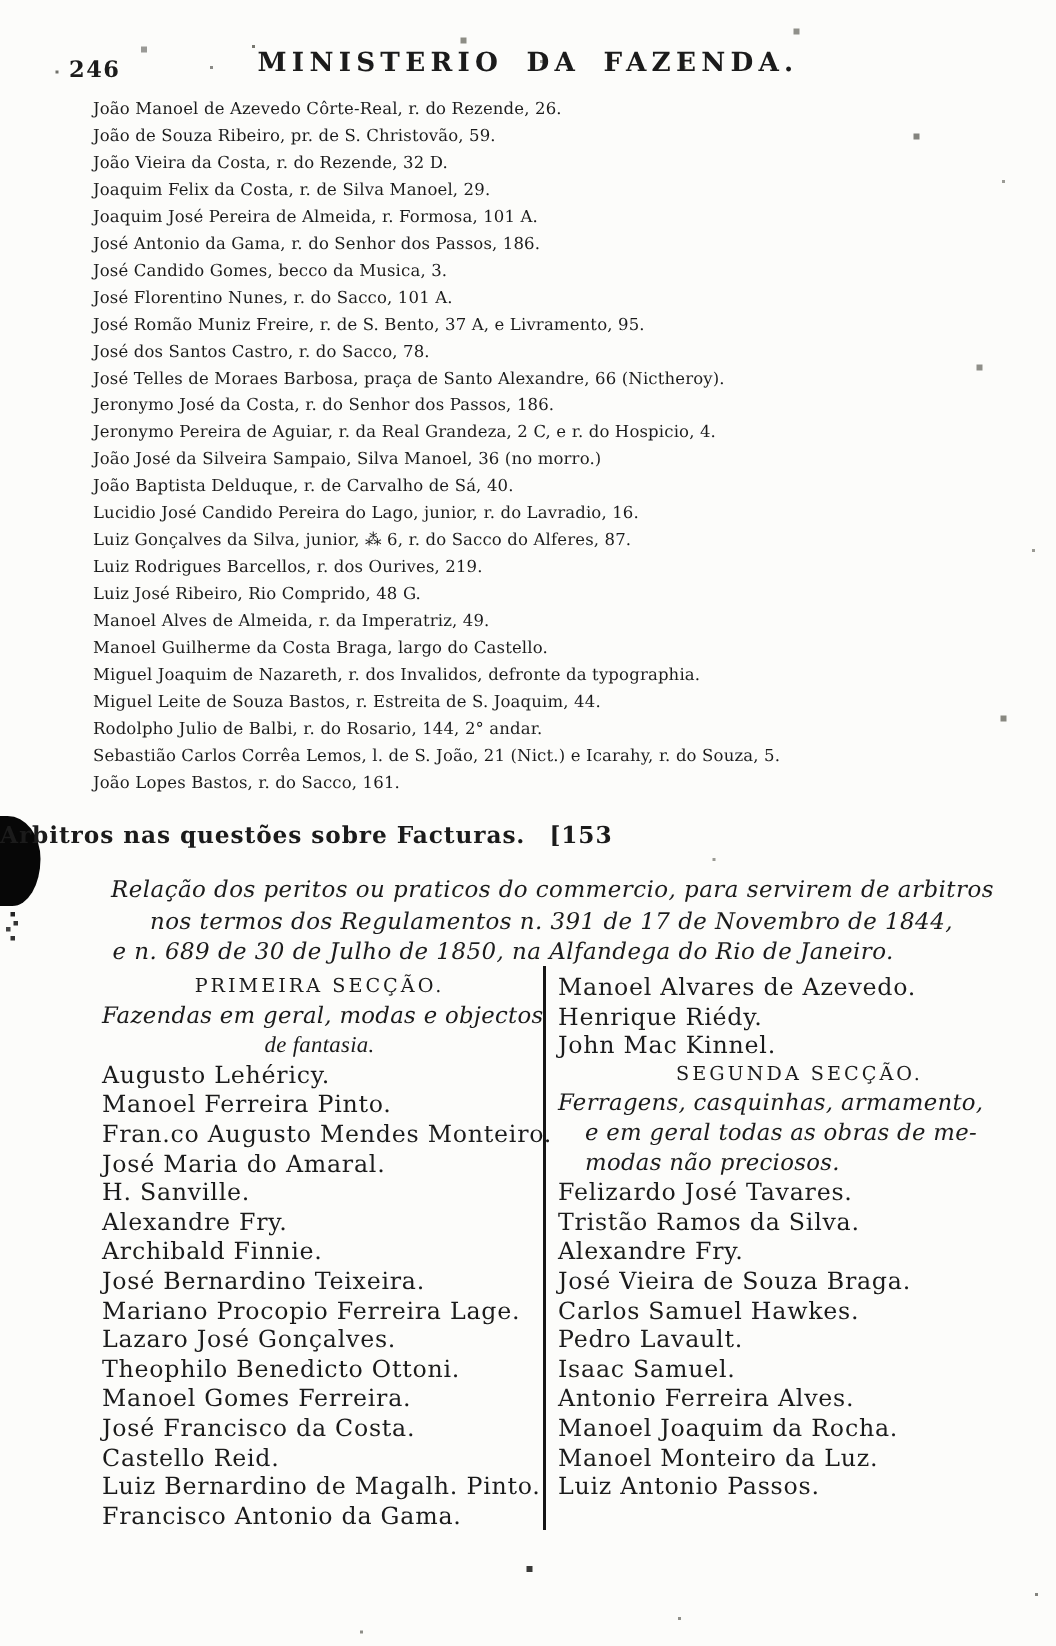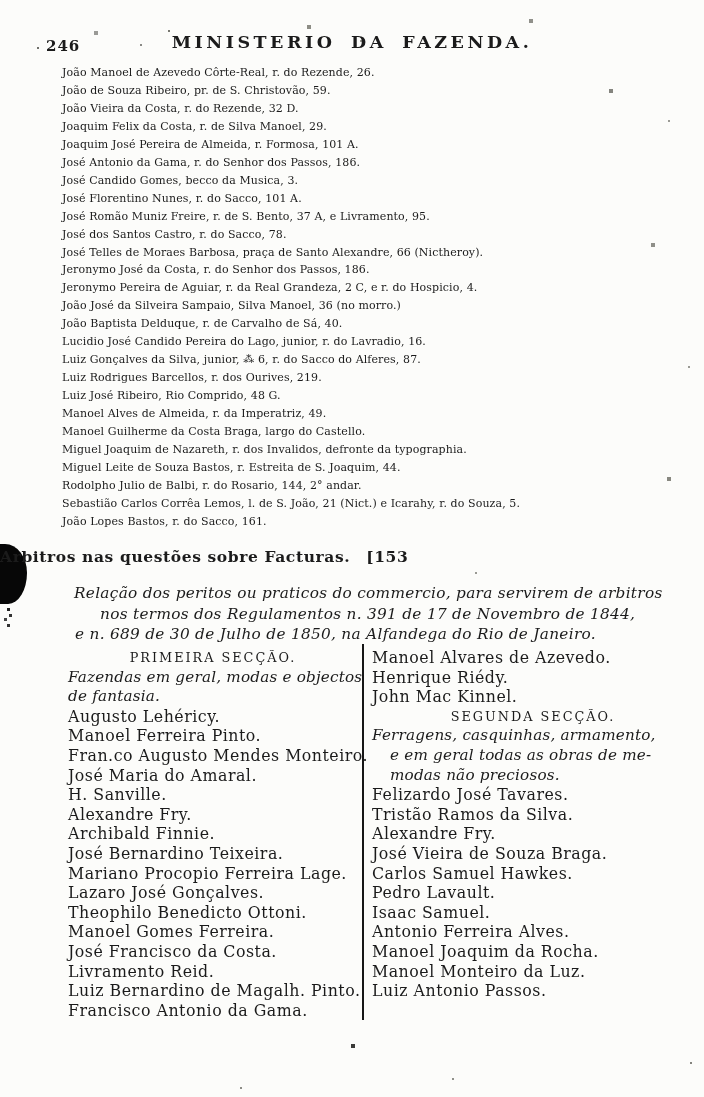--- a/index.html
+++ b/index.html
@@ -47,21 +47,21 @@
   .col.right{left:372px;width:322px;}
   .divider{position:absolute;left:362px;top:-4px;width:2px;height:376px;background:#161616;}
 
   .col-sec-title{
     text-align:center;font-size:12.8px;letter-spacing:2px;line-height:19.6px;
     font-weight:normal;white-space:nowrap;
   }
   .desc-line{
     font-style:italic;font-size:15.2px;line-height:19.6px;white-space:nowrap;letter-spacing:0.2px;
   }
-  .col.left .desc-line:nth-of-type(2){text-align:left;}
+  .col.left .desc-line:nth-of-type(2){text-align:center;font-family:Liberation Serif, serif;}
   .col.right .desc-line:nth-of-type(2),
   .col.right .desc-line:nth-of-type(3){margin-left:18px;}
   .name-line{
     font-size:15.8px;line-height:19.6px;white-space:nowrap;letter-spacing:0.5px;
   }
 
   
   .ink-blob{
     position:absolute;left:-9px;top:544px;width:36px;height:60px;background:#070707;
     border-radius:0 70% 60% 30% / 0 55% 60% 30%;
@@ -152,21 +152,21 @@
           <div class="name-line">José Maria do Amaral.</div>
           <div class="name-line">H. Sanville.</div>
           <div class="name-line">Alexandre Fry.</div>
           <div class="name-line">Archibald Finnie.</div>
           <div class="name-line">José Bernardino Teixeira.</div>
           <div class="name-line">Mariano Procopio Ferreira Lage.</div>
           <div class="name-line">Lazaro José Gonçalves.</div>
           <div class="name-line">Theophilo Benedicto Ottoni.</div>
           <div class="name-line">Manoel Gomes Ferreira.</div>
           <div class="name-line">José Francisco da Costa.</div>
-          <div class="name-line">Livramento Reid.</div>
+          <div class="name-line">Castello Reid.</div>
           <div class="name-line">Luiz Bernardino de Magalh. Pinto.</div>
           <div class="name-line">Francisco Antonio da Gama.</div>
         </div>
     </div>
 
     <div class="divider"></div>
 
     <div class="col right">
       <div>
 

